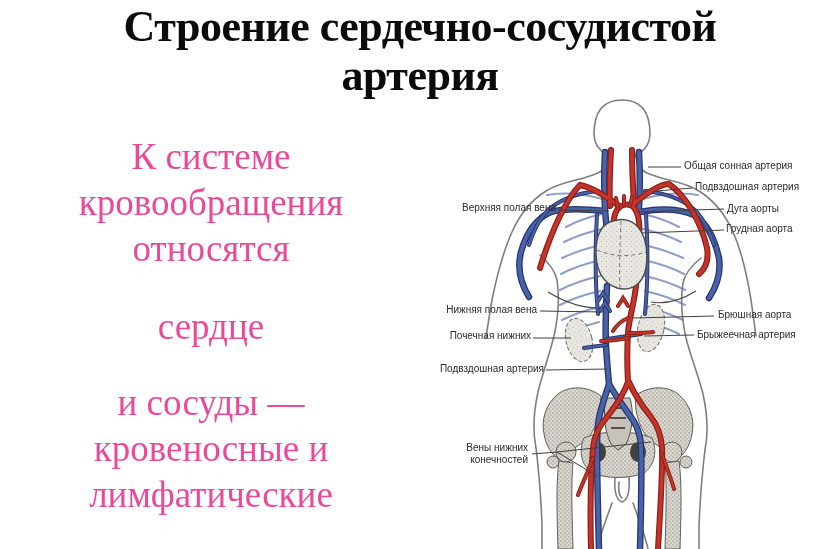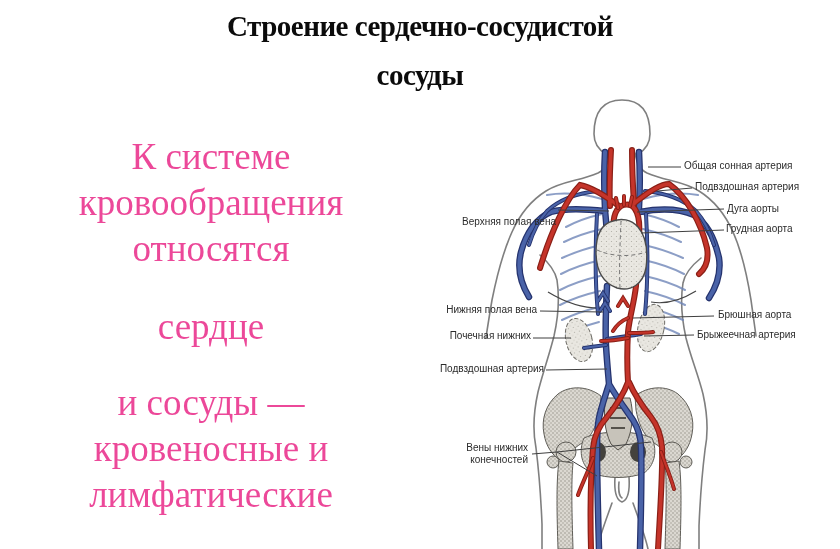--- a/index.html
+++ b/index.html
@@ -1,19 +1,19 @@
 <!DOCTYPE html>
 <html style="--artery: #c5342a; --artery_dark: #8a1f16; --vein: #4a63a8; --vein_dark: #25336e; --rib: #6f86b8; --outline: #7f7f7f; --connector: #3f3f3f; --label: #2b2b2b; --text: #111111;"><head>
 <meta charset="utf-8">
 <style>
   html,body{margin:0;padding:0;background:#ffffff;}
   #slide{position:relative;width:840px;height:549px;background:#fff;overflow:hidden;
          font-family:"Liberation Serif", serif;color:var(--text,#111);}
   .title{position:absolute;top:2px;left:0;width:840px;text-align:center;
-         font-weight:bold;font-size:29px;line-height:49px;letter-spacing:-0.5px;color:#0b0b0b;}
+         font-weight:bold;font-size:44px;line-height:49px;letter-spacing:-0.5px;color:#0b0b0b;}
   .bodytext{position:absolute;left:12px;top:134px;width:398px;text-align:center;
             font-size:37px;line-height:46px;color:#ec4899;}
   .bodytext .gap1{margin-top:32px;}
   .bodytext .gap2{margin-top:30px;}
   .diagram-label{position:absolute;font-family:"Liberation Sans", sans-serif;
                  font-weight:normal;font-size:10px;line-height:12px;color:var(--label,#2b2b2b);}
   .diagram-label.l{text-align:right;}
   .diagram-label.r{text-align:left;}
   svg{position:absolute;left:420px;top:90px;}
   .outline{fill:none;stroke:var(--outline,#7f7f7f);stroke-width:1.6;stroke-linecap:round;}
@@ -29,21 +29,21 @@
   .kid{fill:url(#stipLight);stroke:#6e6c66;stroke-width:1;stroke-dasharray:4 2;}
   .hline{fill:none;stroke:#777;stroke-width:1;stroke-dasharray:4 3;}
 </style>
 </head>
 <body>
 
 <div id="slide">
 
   <div class="title">
     <div>Строение сердечно-сосудистой</div>
-    <div>сосуды</div>
+    <div>артерия</div>
   </div>
 
   <div class="bodytext">
     <div>К системе</div>
     <div>кровообращения</div>
     <div>относятся</div>
     <div class="gap1">сердце</div>
     <div class="gap2">и сосуды —</div>
     <div>кровеносные и</div>
     <div>лимфатические</div>
@@ -178,21 +178,21 @@
       M 546,370 L 607,369
       M 532,454 L 557,452 M 557,452 L 651,442 M 557,452 L 597,476
       M 648,167 L 681,167
       M 657,191 L 692,188
       M 637,212 L 724,209
       M 641,233 L 724,230
       M 633,318 L 714,316
       M 644,336 L 694,335"></path>
   </svg>
 
-  <div class="diagram-label l" style="left:416px;top:216px;width:140px">Верхняя полая вена</div>
+  <div class="diagram-label l" style="left:416px;top:202px;width:140px">Верхняя полая вена</div>
   <div class="diagram-label l" style="left:397px;top:304px;width:140px">Нижняя полая вена</div>
   <div class="diagram-label l" style="left:391px;top:330px;width:140px">Почечная нижних</div>
   <div class="diagram-label l" style="left:394px;top:363px;width:150px">Подвздошная артерия</div>
   <div class="diagram-label l" style="left:446px;top:442px;width:82px">Вены нижних конечностей</div>
 
   <div class="diagram-label r" style="left:684px;top:160px;width:150px">Общая сонная артерия</div>
   <div class="diagram-label r" style="left:695px;top:181px;width:145px">Подвздошная артерия</div>
   <div class="diagram-label r" style="left:727px;top:203px;width:110px">Дуга аорты</div>
   <div class="diagram-label r" style="left:726px;top:223px;width:110px">Грудная аорта</div>
   <div class="diagram-label r" style="left:718px;top:309px;width:120px">Брюшная аорта</div>

